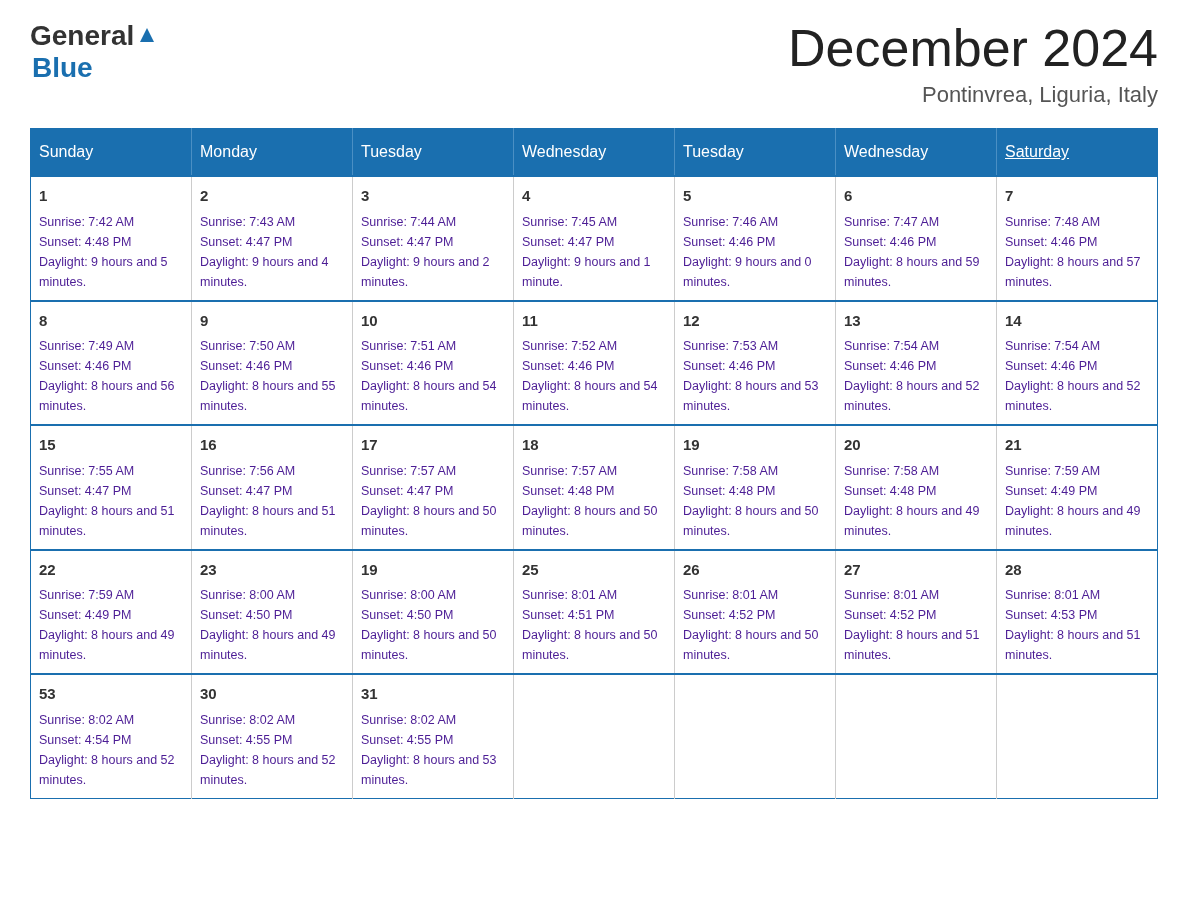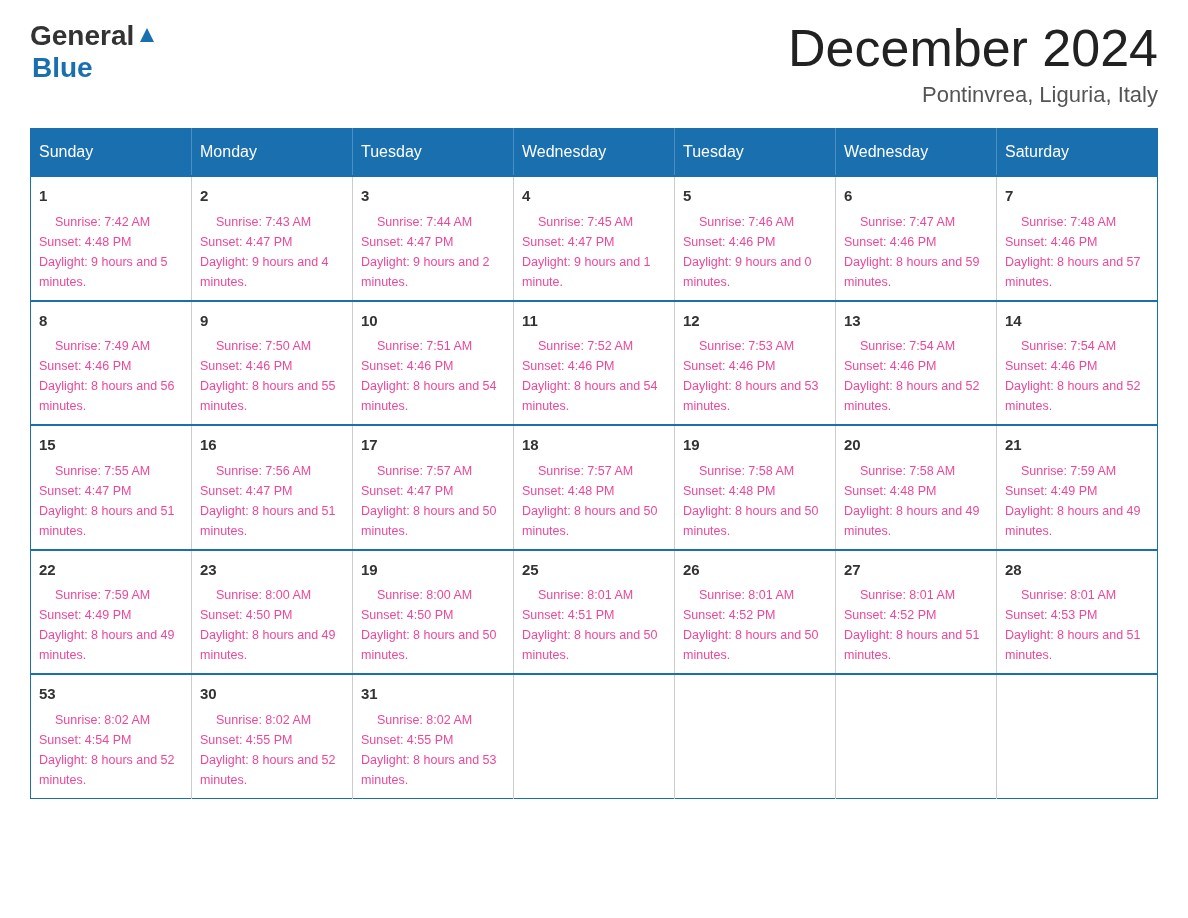--- a/index.html
+++ b/index.html
@@ -39,20 +39,21 @@
       background-color: #1a6faf;
       color: #fff;
       font-size: 16px;
       font-weight: normal;
       padding: 14px 8px;
       text-align: left;
       border-right: 1px solid #4a8fc4;
     }
     .calendar thead tr th:last-child {
       border-right: none;
+      text-decoration: underline;
     }
     .calendar tbody tr td {
       vertical-align: top;
       padding: 8px 8px;
       border-top: 2px solid #1a6faf;
       border-right: 1px solid #ccc;
       width: 14.28%;
       font-size: 13px;
       color: #333;
       line-height: 1.5;
@@ -61,23 +62,22 @@
       border-right: none;
     }
     .day-number {
       font-size: 15px;
       font-weight: bold;
       display: block;
       margin-bottom: 4px;
     }
     .day-info {
       font-size: 12.5px;
-      color: #ec4899;
+      color: #4c1d95;
       line-height: 1.6;
-      margin-left: 16px;
     }
     .empty-cell {
       background: #fff;
     }
     .logo-wrapper {
       display: flex;
       flex-direction: column;
       align-items: flex-start;
     }
     .logo-line1 {

